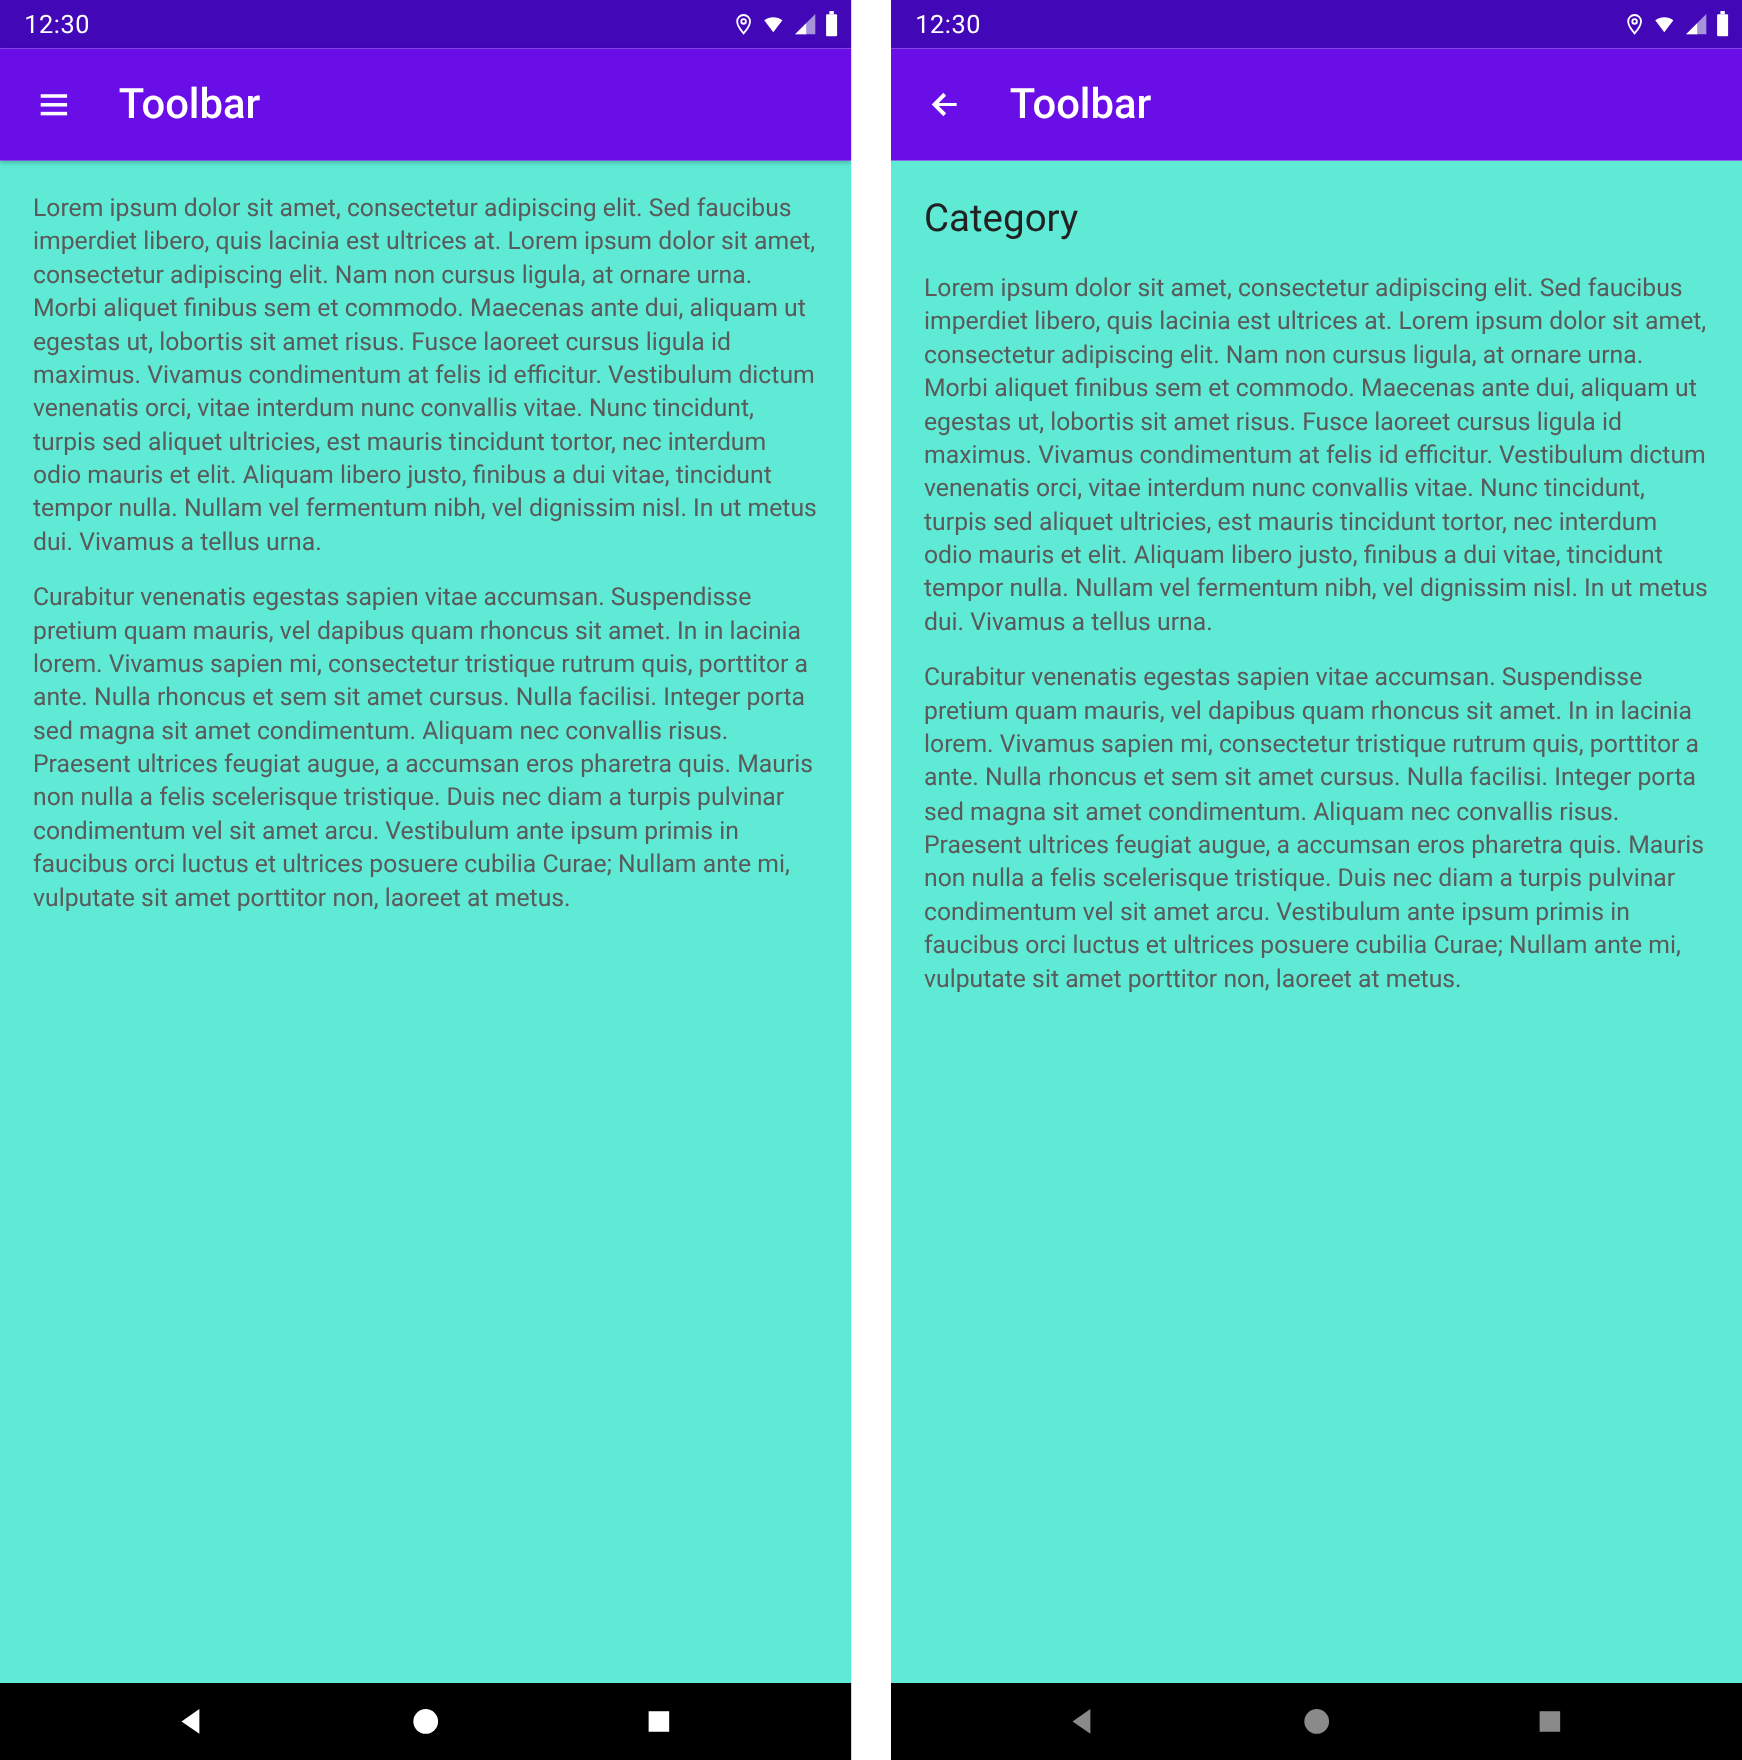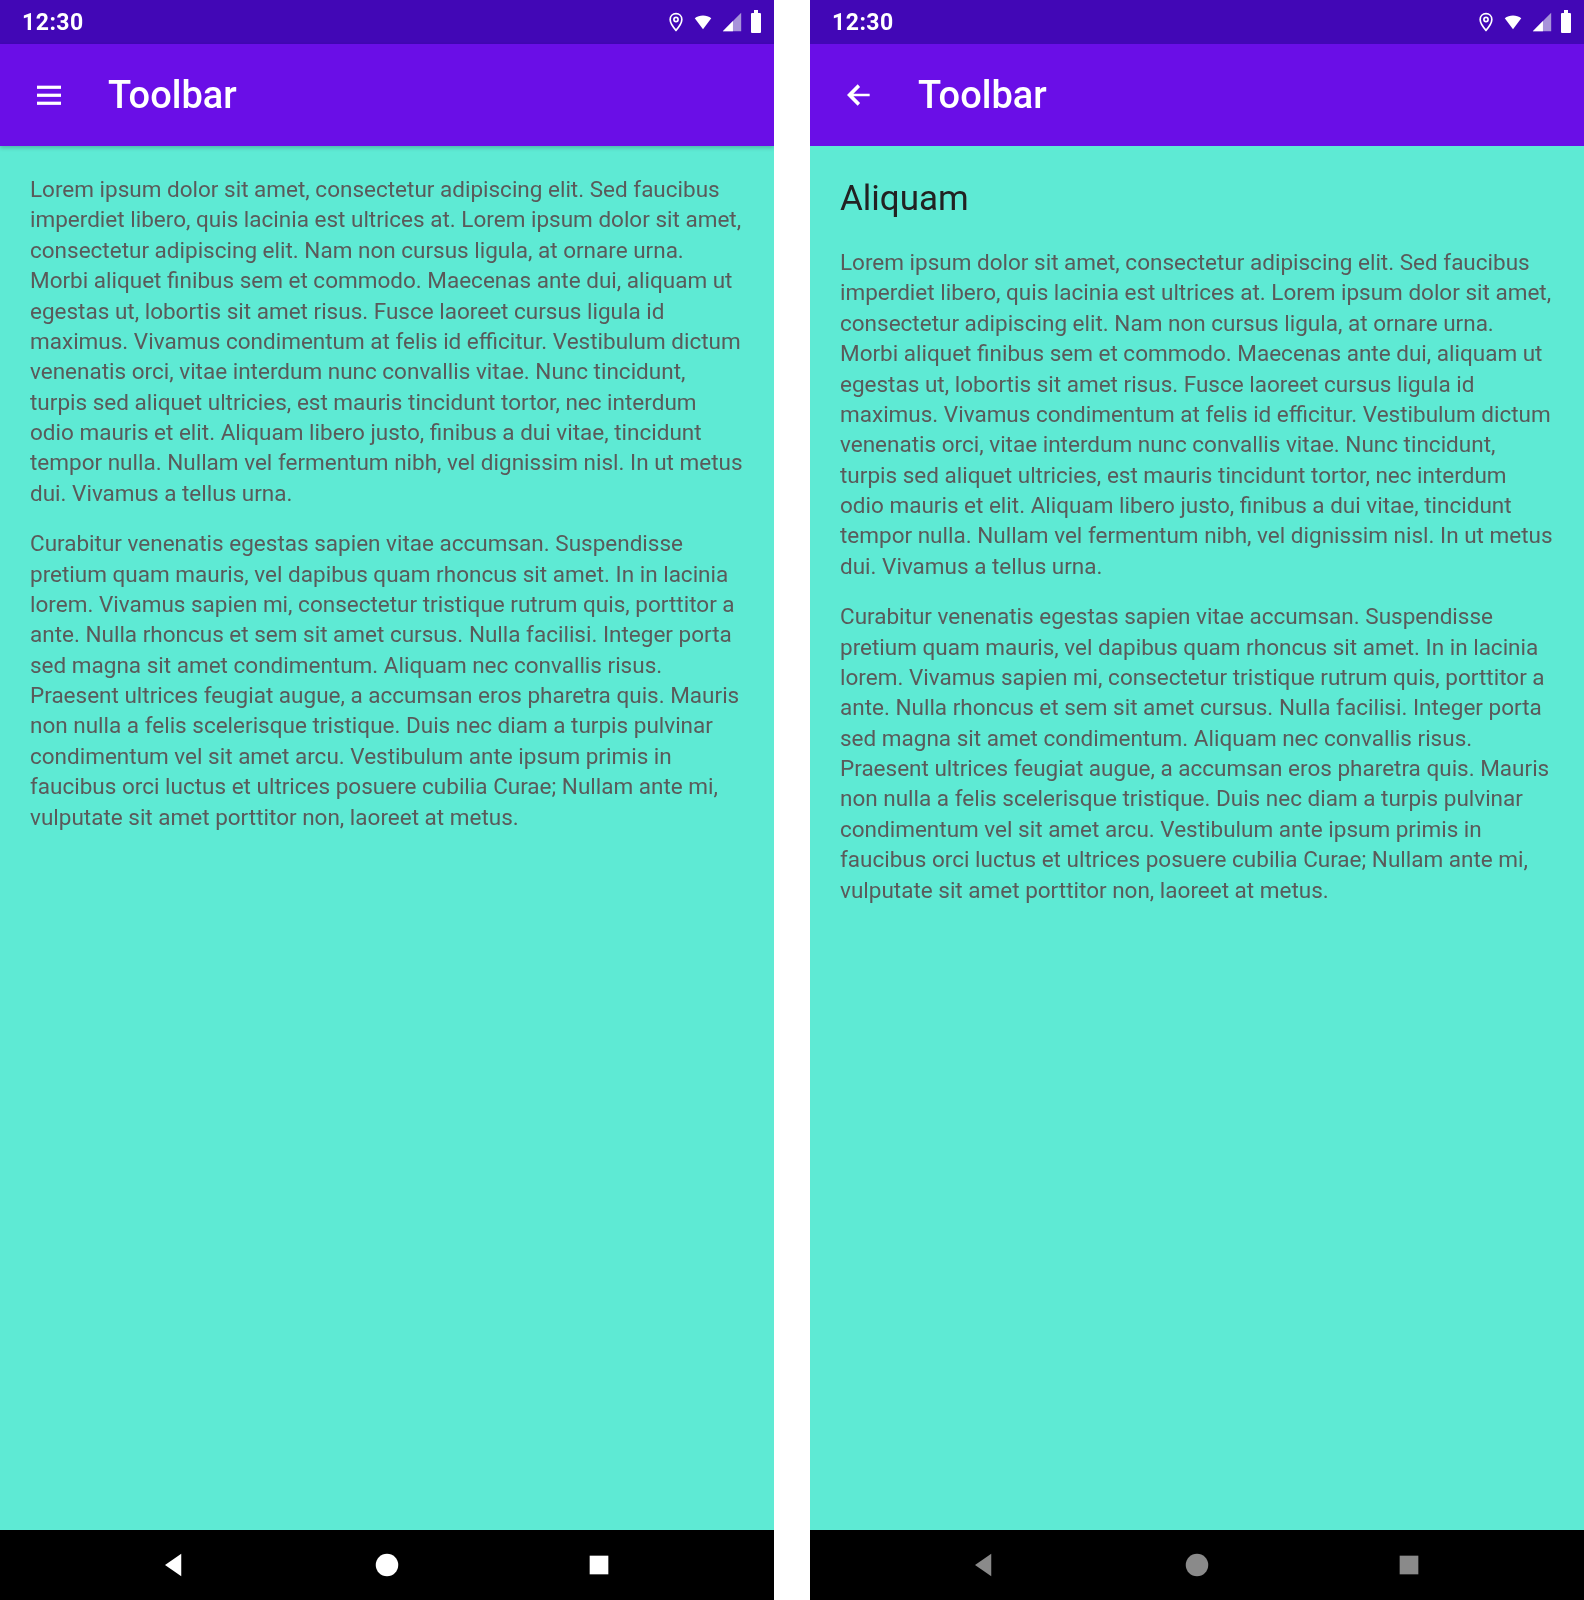--- a/index.html
+++ b/index.html
@@ -6,21 +6,21 @@
   html, body { width: 1584px; height: 1600px; font-family: Roboto, "Helvetica Neue", Arial, sans-serif; background: #fff; }
   .canvas { display: flex; width: 1584px; height: 1600px; background: #fff; }
   .phone {
     width: 774px; height: 1600px; background: #fafafa; position: relative; overflow: hidden;
     display: flex; flex-direction: column;
   }
   .gap { width: 36px; height: 1600px; background: #fff; }
   .status-bar {
     height: 44px; background: #4207B6; color: #fff; display: flex;
     align-items: center; justify-content: space-between; padding: 0 10px 0 22px;
-    font-size: 23px; font-weight: 700;
+    font-size: 23px; font-weight: 400;
   }
   .status-time { letter-spacing: 0.5px; }
   .status-icons { display: flex; align-items: center; gap: 4px; }
   .status-icons svg { display: block; }
   .toolbar {
     background: #6A0EE7; color: #fff; display: flex; align-items: center;
     height: 102px; padding: 0 14px;
     box-shadow: 0 2px 4px rgba(0,0,0,0.2);
     z-index: 2;
   }
@@ -153,21 +153,21 @@
     </div>
     <div class="toolbar no-shadow">
       <div class="nav-btn">
         <svg width="32" height="32" viewBox="0 0 24 24" fill="#fff">
             <path d="M20 11H7.8l5-5L11 4l-8 8 8 8 1.8-2-5-5H20v-2z"></path>
           </svg>
       </div>
       <div class="toolbar-title">Toolbar</div>
     </div>
     <div class="content">
-      <h1 class="heading">Aliquam</h1>
+      <h1 class="heading">Category</h1>
       <p class="para">Lorem ipsum dolor sit amet, consectetur adipiscing elit. Sed faucibus imperdiet libero, quis lacinia est ultrices at. Lorem ipsum dolor sit amet, consectetur adipiscing elit. Nam non cursus ligula, at ornare urna. Morbi aliquet finibus sem et commodo. Maecenas ante dui, aliquam ut egestas ut, lobortis sit amet risus. Fusce laoreet cursus ligula id maximus. Vivamus condimentum at felis id efficitur. Vestibulum dictum venenatis orci, vitae interdum nunc convallis vitae. Nunc tincidunt, turpis sed aliquet ultricies, est mauris tincidunt tortor, nec interdum odio mauris et elit. Aliquam libero justo, finibus a dui vitae, tincidunt tempor nulla. Nullam vel fermentum nibh, vel dignissim nisl. In ut metus dui. Vivamus a tellus urna.</p>
       <p class="para">Curabitur venenatis egestas sapien vitae accumsan. Suspendisse pretium quam mauris, vel dapibus quam rhoncus sit amet. In in lacinia lorem. Vivamus sapien mi, consectetur tristique rutrum quis, porttitor a ante. Nulla rhoncus et sem sit amet cursus. Nulla facilisi. Integer porta sed magna sit amet condimentum. Aliquam nec convallis risus. Praesent ultrices feugiat augue, a accumsan eros pharetra quis. Mauris non nulla a felis scelerisque tristique. Duis nec diam a turpis pulvinar condimentum vel sit amet arcu. Vestibulum ante ipsum primis in faucibus orci luctus et ultrices posuere cubilia Curae; Nullam ante mi, vulputate sit amet porttitor non, laoreet at metus.</p>
     </div>
     <div class="navbar">
       <div class="navbar-inner">
         <div class="nav-key">
             <svg width="30" height="30" viewBox="0 0 24 24">
               <path d="M17 3v18L4 12 17 3z"></path>
             </svg>
           </div>

